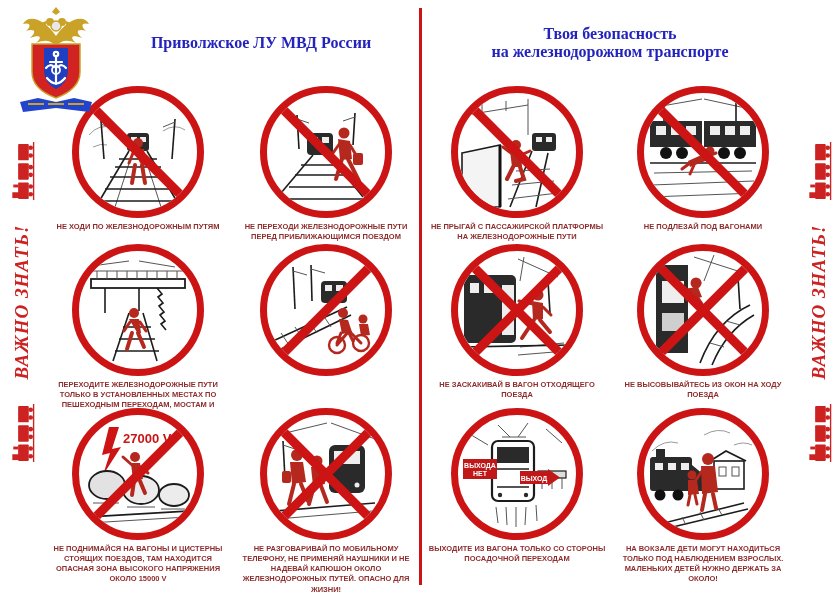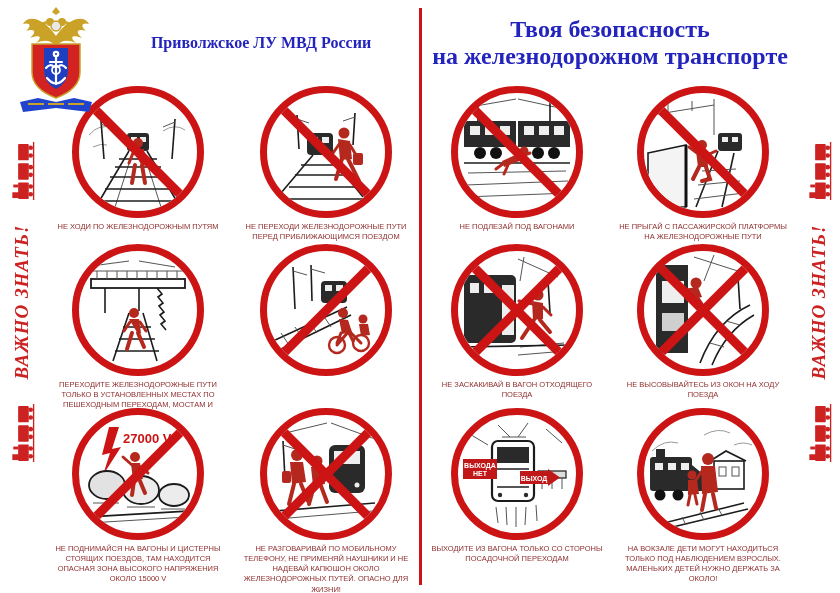--- a/index.html
+++ b/index.html
@@ -19,35 +19,35 @@
   #divider{position:absolute;left:419px;top:8px;width:3px;height:577px;background:#cc1414;}
   
   .panel{position:absolute;top:0;height:593px;}
   #left-panel{left:44px;width:376px;}
   #right-panel{left:424px;width:372px;}
   .panel-header{height:86px;display:flex;align-items:center;justify-content:center;}
   #left-panel .panel-header{padding-left:58px;}
   .title{color:#2323bd;font-family:"Liberation Serif",serif;font-weight:bold;
      text-align:center;line-height:1.12;}
   .title.left{font-size:16px;}
-  .title.right{font-size:24px;}
+  .title.right{font-size:16px;}
   
   #emblem{position:absolute;left:14px;top:4px;width:84px;height:114px;z-index:5;}
   
   .signs{display:grid;grid-template-columns:1fr 1fr;grid-template-rows:158px 164px 196px;
      justify-items:center;}
   .cell{display:flex;flex-direction:column;align-items:center;}
   .circle{position:relative;width:118px;height:118px;border:7px solid #cc1414;
      border-radius:50%;overflow:hidden;background:#fff;flex:0 0 auto;}
   .scene{position:absolute;inset:0;width:100%;height:100%;}
   .slash{position:absolute;left:-12%;top:50%;width:124%;height:9px;margin-top:-4.5px;
      background:#cc1414;z-index:3;}
   .slash.tlbr{transform:rotate(45deg);}
   .slash.bltr{transform:rotate(-45deg);}
-  .cap{margin-top:4px;font-size:7.5px;font-weight:normal;color:#8e2d2d;text-align:center;
+  .cap{margin-top:4px;font-size:7.5px;font-weight:bold;color:#8e2d2d;text-align:center;
      max-width:178px;line-height:1.35;}
   
   .sk{stroke:#1c1c1c;fill:none;stroke-width:1.6;}
   .skthin{stroke:#555;fill:none;stroke-width:1;}
   .gray{stroke:#999;fill:none;stroke-width:1;}
   .dark{fill:#2a2a2a;stroke:none;}
   .person{fill:#b5281e;stroke:none;}
   .limb{stroke:#b5281e;stroke-width:4;stroke-linecap:round;fill:none;}
   .limb2{stroke:#b5281e;stroke-width:3;stroke-linecap:round;fill:none;}
 </style>
@@ -358,20 +358,49 @@
       <div class="title right">
         <div>Твоя безопасность</div>
         <div>на железнодорожном транспорте</div>
       </div>
     </div>
     <div class="signs">
 
       <div class="cell">
         <div class="circle">
           <svg class="scene" viewBox="0 0 118 118">
+            <line class="skthin" x1="8" y1="22" x2="70" y2="12"></line>
+              <line class="skthin" x1="24" y1="10" x2="24" y2="24"></line>
+              <line class="skthin" x1="48" y1="8" x2="48" y2="18"></line>
+              <line class="skthin" x1="70" y1="6" x2="70" y2="42"></line>
+            <rect class="dark" x="74" y="40" width="24" height="18" rx="3"></rect>
+              <rect x="78" y="44" width="6" height="5" fill="#eee"></rect>
+              <rect x="88" y="44" width="6" height="5" fill="#eee"></rect>
+            <polygon points="4,60 42,52 42,114 4,114" fill="#f4f4f4" stroke="#1c1c1c" stroke-width="1.6"></polygon>
+            <line x1="42" y1="52" x2="42" y2="114" stroke="#111" stroke-width="3"></line>
+            <line class="sk" x1="52" y1="114" x2="74" y2="58" stroke-width="2.4"></line>
+              <line class="sk" x1="78" y1="114" x2="90" y2="60" stroke-width="2.4"></line>
+            <g class="skthin">
+                <line x1="58" y1="78" x2="92" y2="76"></line>
+                <line x1="54" y1="92" x2="96" y2="88"></line>
+                <line x1="50" y1="106" x2="100" y2="100"></line>
+              </g>
+            <circle class="person" cx="58" cy="52" r="5"></circle>
+            <path class="person" d="M52 58 l11 2 1 14 -10 0 z"></path>
+            <path class="limb2" d="M53 60 l-8 -6 M63 62 l9 -4"></path>
+            <path class="limb" d="M55 74 l-6 12 M62 74 l4 12 -8 2"></path>
+          </svg>
+          <div class="slash tlbr"></div>
+        </div>
+        <p class="cap">НЕ ПРЫГАЙ С ПАССАЖИРСКОЙ ПЛАТФОРМЫ НА ЖЕЛЕЗНОДОРОЖНЫЕ ПУТИ</p>
+      </div>
+
+      <div class="cell">
+        <div class="circle">
+          <svg class="scene" viewBox="0 0 118 118">
             <line class="skthin" x1="12" y1="14" x2="58" y2="6"></line>
               <line class="skthin" x1="60" y1="6" x2="106" y2="16"></line>
             <line class="sk" x1="20" y1="10" x2="20" y2="28"></line>
               <line class="sk" x1="92" y1="8" x2="92" y2="28"></line>
             <rect class="dark" x="6" y="28" width="106" height="26"></rect>
             <g fill="#eee">
                 <rect x="12" y="33" width="10" height="9"></rect>
                 <rect x="27" y="33" width="10" height="9"></rect>
                 <rect x="42" y="33" width="10" height="9"></rect>
                 <rect x="66" y="33" width="10" height="9"></rect>
@@ -394,49 +423,20 @@
             <path class="limb2" d="M64 63 l8 -3 M46 70 l-8 6 M50 72 l-4 9"></path>
           </svg>
           <div class="slash tlbr"></div>
         </div>
         <p class="cap">НЕ ПОДЛЕЗАЙ ПОД ВАГОНАМИ</p>
       </div>
 
       <div class="cell">
         <div class="circle">
           <svg class="scene" viewBox="0 0 118 118">
-            <line class="skthin" x1="8" y1="22" x2="70" y2="12"></line>
-              <line class="skthin" x1="24" y1="10" x2="24" y2="24"></line>
-              <line class="skthin" x1="48" y1="8" x2="48" y2="18"></line>
-              <line class="skthin" x1="70" y1="6" x2="70" y2="42"></line>
-            <rect class="dark" x="74" y="40" width="24" height="18" rx="3"></rect>
-              <rect x="78" y="44" width="6" height="5" fill="#eee"></rect>
-              <rect x="88" y="44" width="6" height="5" fill="#eee"></rect>
-            <polygon points="4,60 42,52 42,114 4,114" fill="#f4f4f4" stroke="#1c1c1c" stroke-width="1.6"></polygon>
-            <line x1="42" y1="52" x2="42" y2="114" stroke="#111" stroke-width="3"></line>
-            <line class="sk" x1="52" y1="114" x2="74" y2="58" stroke-width="2.4"></line>
-              <line class="sk" x1="78" y1="114" x2="90" y2="60" stroke-width="2.4"></line>
-            <g class="skthin">
-                <line x1="58" y1="78" x2="92" y2="76"></line>
-                <line x1="54" y1="92" x2="96" y2="88"></line>
-                <line x1="50" y1="106" x2="100" y2="100"></line>
-              </g>
-            <circle class="person" cx="58" cy="52" r="5"></circle>
-            <path class="person" d="M52 58 l11 2 1 14 -10 0 z"></path>
-            <path class="limb2" d="M53 60 l-8 -6 M63 62 l9 -4"></path>
-            <path class="limb" d="M55 74 l-6 12 M62 74 l4 12 -8 2"></path>
-          </svg>
-          <div class="slash tlbr"></div>
-        </div>
-        <p class="cap">НЕ ПРЫГАЙ С ПАССАЖИРСКОЙ ПЛАТФОРМЫ НА ЖЕЛЕЗНОДОРОЖНЫЕ ПУТИ</p>
-      </div>
-
-      <div class="cell">
-        <div class="circle">
-          <svg class="scene" viewBox="0 0 118 118">
             <line class="skthin" x1="60" y1="8" x2="100" y2="26"></line>
               <line class="skthin" x1="66" y1="6" x2="62" y2="30"></line>
             <line class="sk" x1="90" y1="30" x2="92" y2="62"></line>
               <line class="skthin" x1="90" y1="34" x2="80" y2="38"></line>
             <rect class="dark" x="6" y="24" width="52" height="68" rx="5"></rect>
             <rect x="44" y="34" width="12" height="50" fill="#eee"></rect>
             <g fill="#eee">
                 <rect x="12" y="32" width="9" height="10"></rect>
                 <rect x="26" y="32" width="9" height="10"></rect>
               </g>

